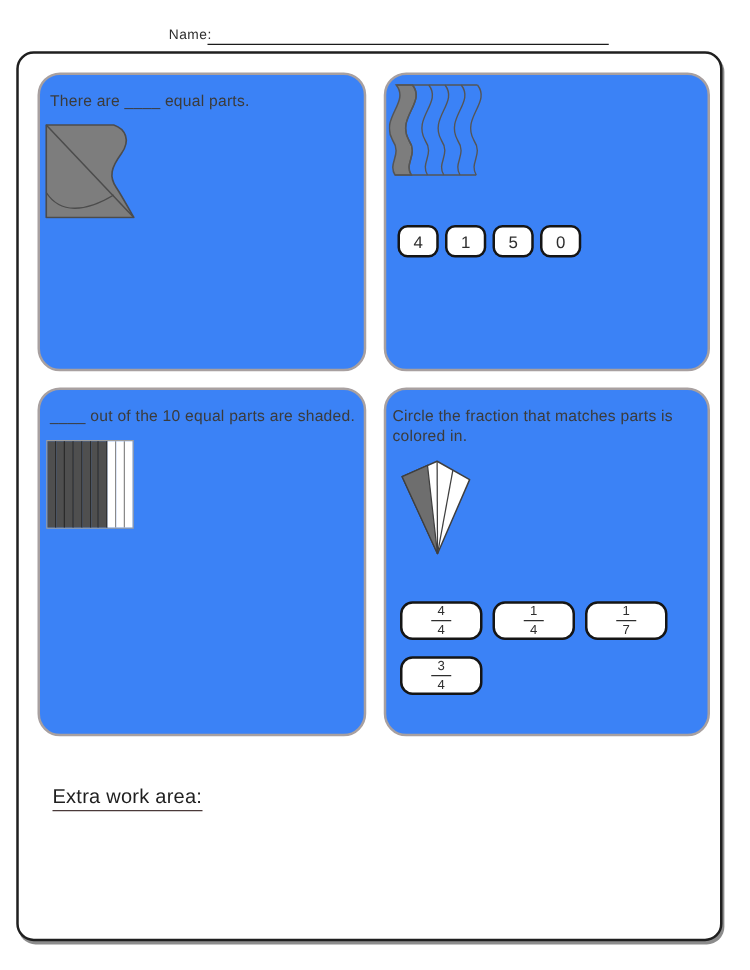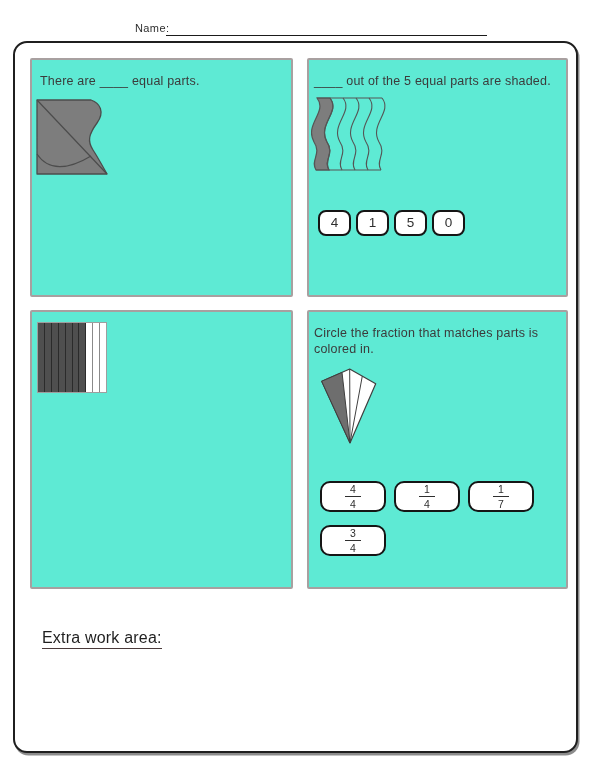--- a/index.html
+++ b/index.html
@@ -11,22 +11,22 @@
   .name-label{position:absolute;left:135px;top:22px;font-size:11px;letter-spacing:.4px;color:#2e2e2e;}
   .name-line{position:absolute;left:166px;top:21px;width:321px;height:14px;border-bottom:1.6px solid #1b1b1b;}
   
   .sheet{
     position:absolute;left:13px;top:41px;width:565px;height:712px;box-sizing:border-box;
     border:2.5px solid #1f1f1f;border-radius:14px;background:#fff;
     box-shadow:1.5px 2.5px 0 rgba(45,45,45,.55);
   }
   
   .panel{
-    position:absolute;box-sizing:border-box;background:#5eead4;
-    border:2px solid #a8a0a0;border-radius:2px;overflow:hidden;
+    position:absolute;box-sizing:border-box;background:#3b82f6;
+    border:2px solid #a8a0a0;border-radius:18px;overflow:hidden;
   }
   .panel.p1{left:15px;top:15px;width:263px;height:239px;}
   .panel.p2{left:292px;top:15px;width:261px;height:239px;}
   .panel.p3{left:15px;top:267px;width:263px;height:279px;}
   .panel.p4{left:292px;top:267px;width:261px;height:279px;}
   .question{margin:14px 6px 0 8px;font-size:12.5px;line-height:15.5px;letter-spacing:.2px;color:#3b3b3b;}
   .p2 .question,.p4 .question{margin-left:5px;}
   .p4 .question{max-width:246px;}
   
   .fig1{display:block;margin:9px 0 0 4px;}
@@ -75,21 +75,20 @@
   <div class="panel p1">
     <div class="question">There are ____ equal parts.</div>
     <svg class="fig1" width="72" height="76" viewBox="0 0 72 76">
       <path d="M1,1 L55,1 C64,4 69,13 61,24 C53,35 51,42 57,51 C61,57 66,66 71,75 L1,75 Z" stroke="#4c4c4c" stroke-width="1.3" stroke-linejoin="round" fill="#7d7d7d"></path>
       <path d="M1,1 L71,75" fill="none" stroke="#4c4c4c" stroke-width="1.2"></path>
       <path d="M1,55 C12,72 32,71 55,57" fill="none" stroke="#4c4c4c" stroke-width="1.1"></path>
     </svg>
   </div>
 
   <div class="panel p2">
-    <div class="question">____ out of the 5 equal parts are shaded.</div>
     <svg class="fig2" width="78" height="75" viewBox="0 0 78 75">
       <path d="M6,1 c 11,14 -13,26 -3,44 c 8,12 -4,18 2,28 L18,73 C12,63 24,57 16,45 C6,27 30,15 19,1 Z" stroke="#555555" stroke-width="1.2" fill="#7d7d7d"></path>
       <g fill="none" stroke="#555555" stroke-width="1.1">
         <path d="M19,1 c 11,14 -13,26 -3,44 c 8,12 -4,18 2,28"></path>
         <path d="M32,1 c 11,14 -13,26 -3,44 c 8,12 -4,18 2,28"></path>
         <path d="M45,1 c 11,14 -13,26 -3,44 c 8,12 -4,18 2,28"></path>
         <path d="M58,1 c 11,14 -13,26 -3,44 c 8,12 -4,18 2,28"></path>
         <path d="M71,1 c 11,14 -13,26 -3,44 c 8,12 -4,18 2,28"></path>
         <path d="M6,1 L71,1"></path>
         <path d="M5,73 L70,73"></path>
@@ -97,20 +96,21 @@
     </svg>
     <div class="choice-row">
       <div class="choice-btn">4</div>
       <div class="choice-btn">1</div>
       <div class="choice-btn">5</div>
       <div class="choice-btn">0</div>
     </div>
   </div>
 
   <div class="panel p3">
+    <div class="question">____ out of the 10 equal parts are shaded.</div>
     <div class="strips">
       <div class="strip dark"></div>
       <div class="strip dark"></div>
       <div class="strip dark"></div>
       <div class="strip dark"></div>
       <div class="strip dark"></div>
       <div class="strip dark"></div>
       <div class="strip dark"></div>
       <div class="strip lite"></div>
       <div class="strip lite"></div>

